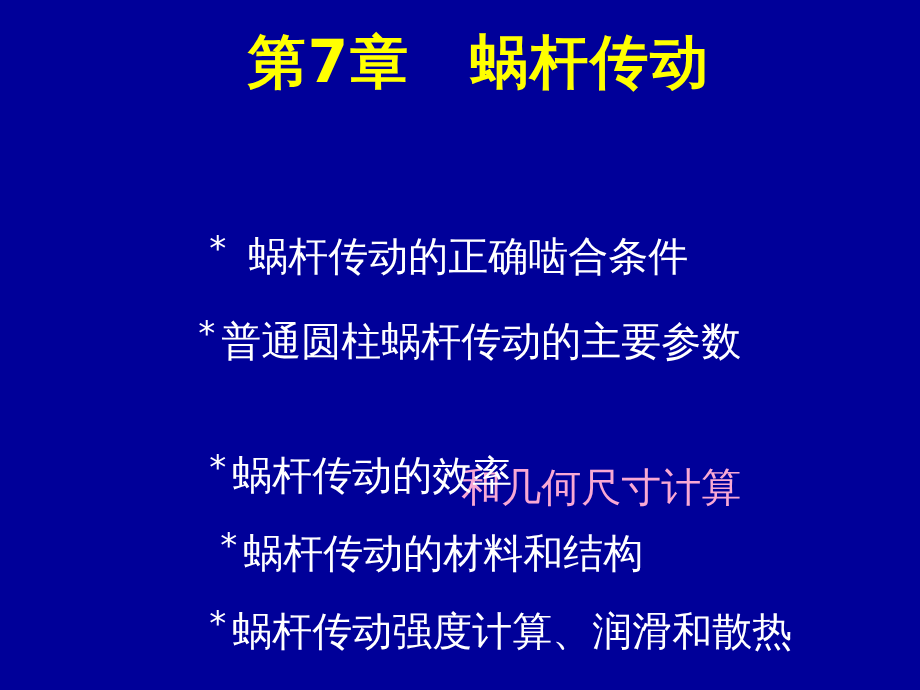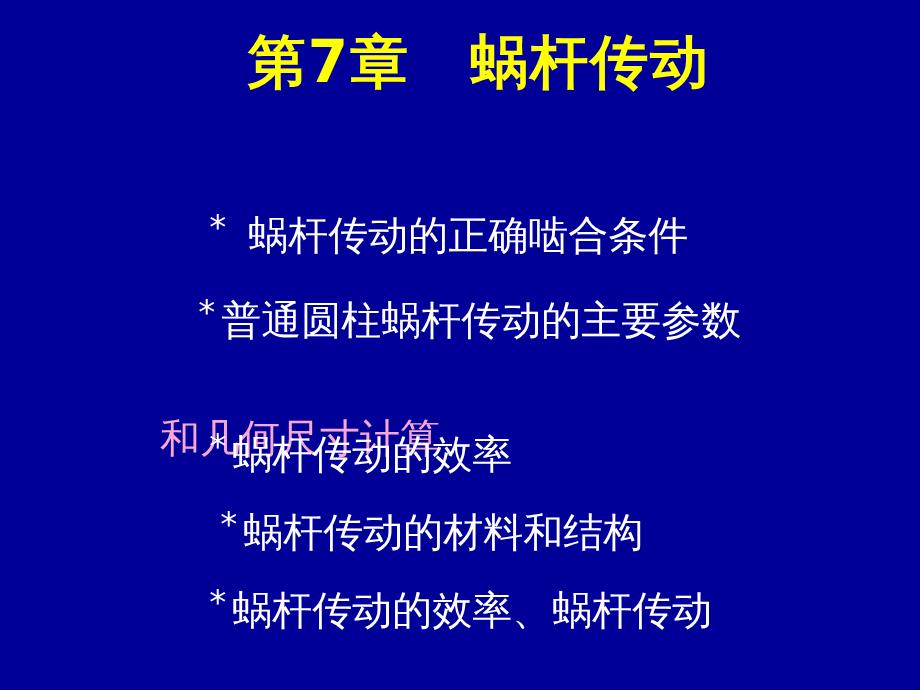--- a/index.html
+++ b/index.html
@@ -40,24 +40,25 @@
     position: absolute;
     left: 0;
     top: 140px;
     width: 920px;
   }
   .bullet-row {
     position: relative;
     display: block;
     color: #ffffff;
     font-size: 40px;
-    line-height: 46px;
+    line-height: 60px;
     font-weight: normal;
     white-space: pre;
     font-family: "DejaVu Sans", "Liberation Sans", sans-serif;
+    text-align: right;
   }
   .bullet-row .marker {
     display: inline-block;
     color: #ffffff;
     font-size: 34px;
     vertical-align: 10px;
     font-family: "DejaVu Sans", "Liberation Sans", sans-serif;
   }
   .bullet-row .btext {
     display: inline-block;
@@ -106,17 +107,17 @@
 
     <div class="bullet-row r3">
       <span class="marker">*</span><span class="btext">蜗杆传动的效率</span>
     </div>
 
     <div class="bullet-row r4">
       <span class="marker">*</span><span class="btext">蜗杆传动的材料和结构</span>
     </div>
 
     <div class="bullet-row r5">
-      <span class="marker">*</span><span class="btext">蜗杆传动的效率、蜗杆传动</span>
+      <span class="marker">*</span><span class="btext">蜗杆传动强度计算、润滑和散热</span>
     </div>
 
   </div>
 </div>
 
 </body></html>

